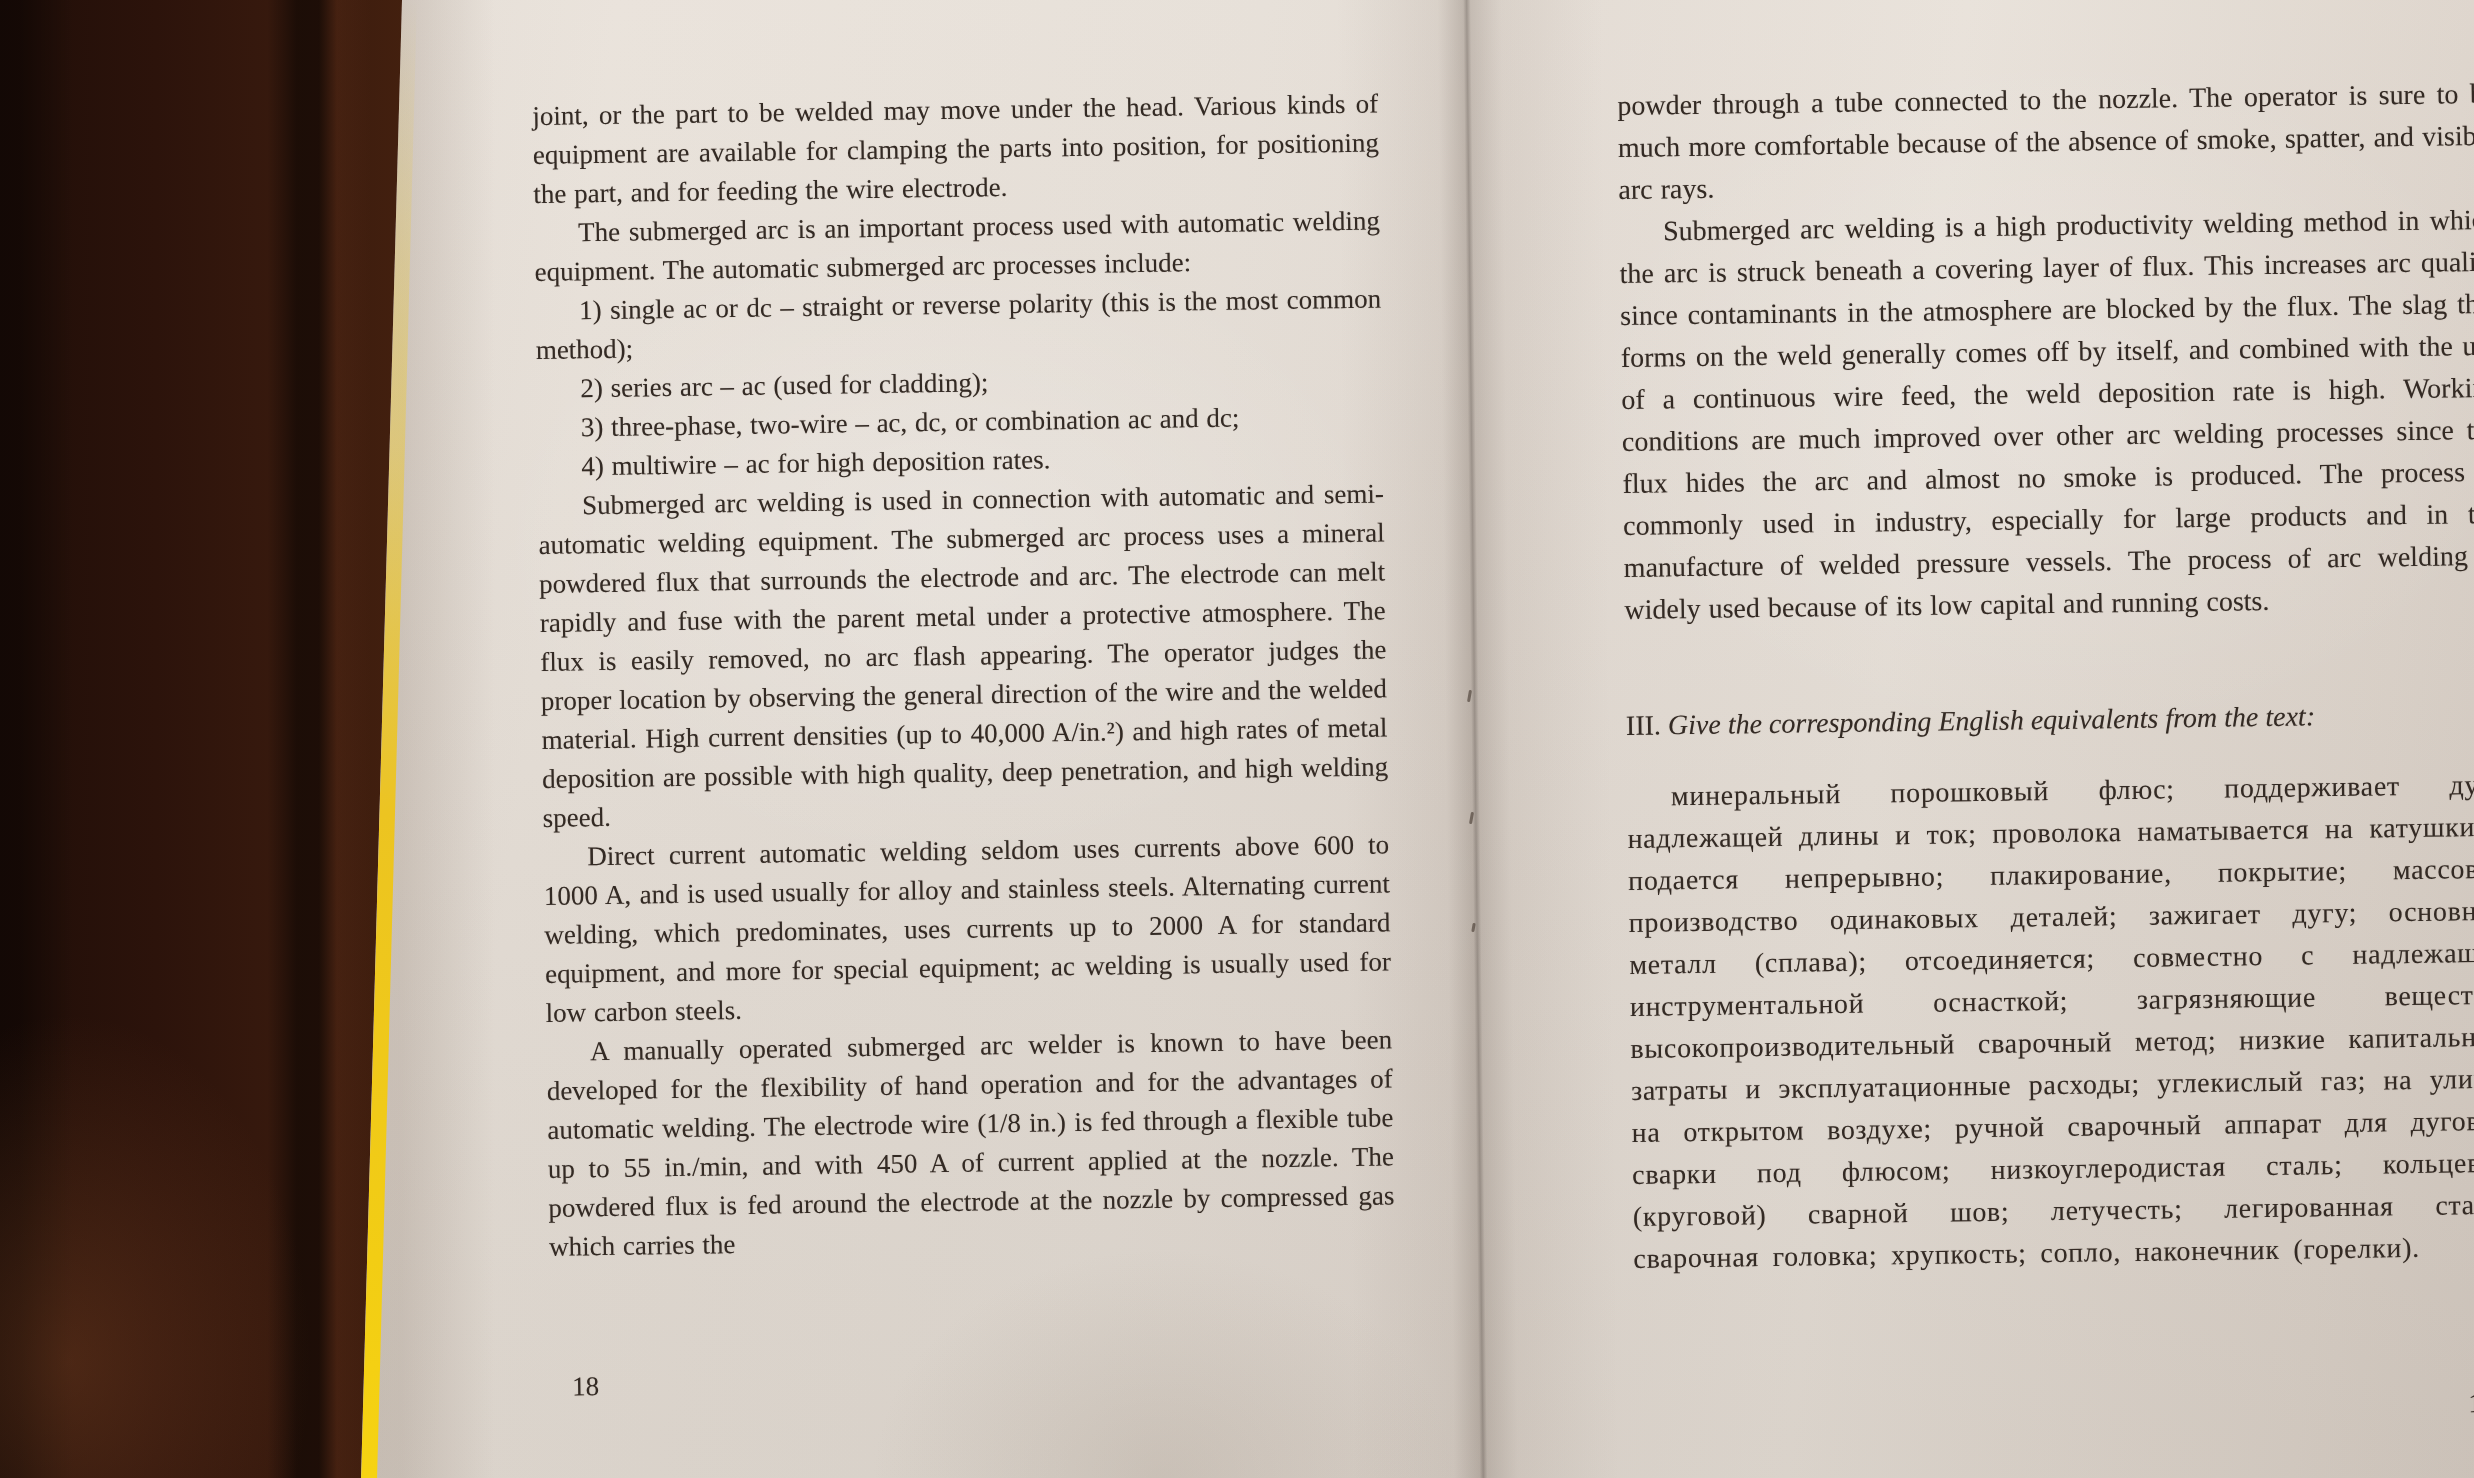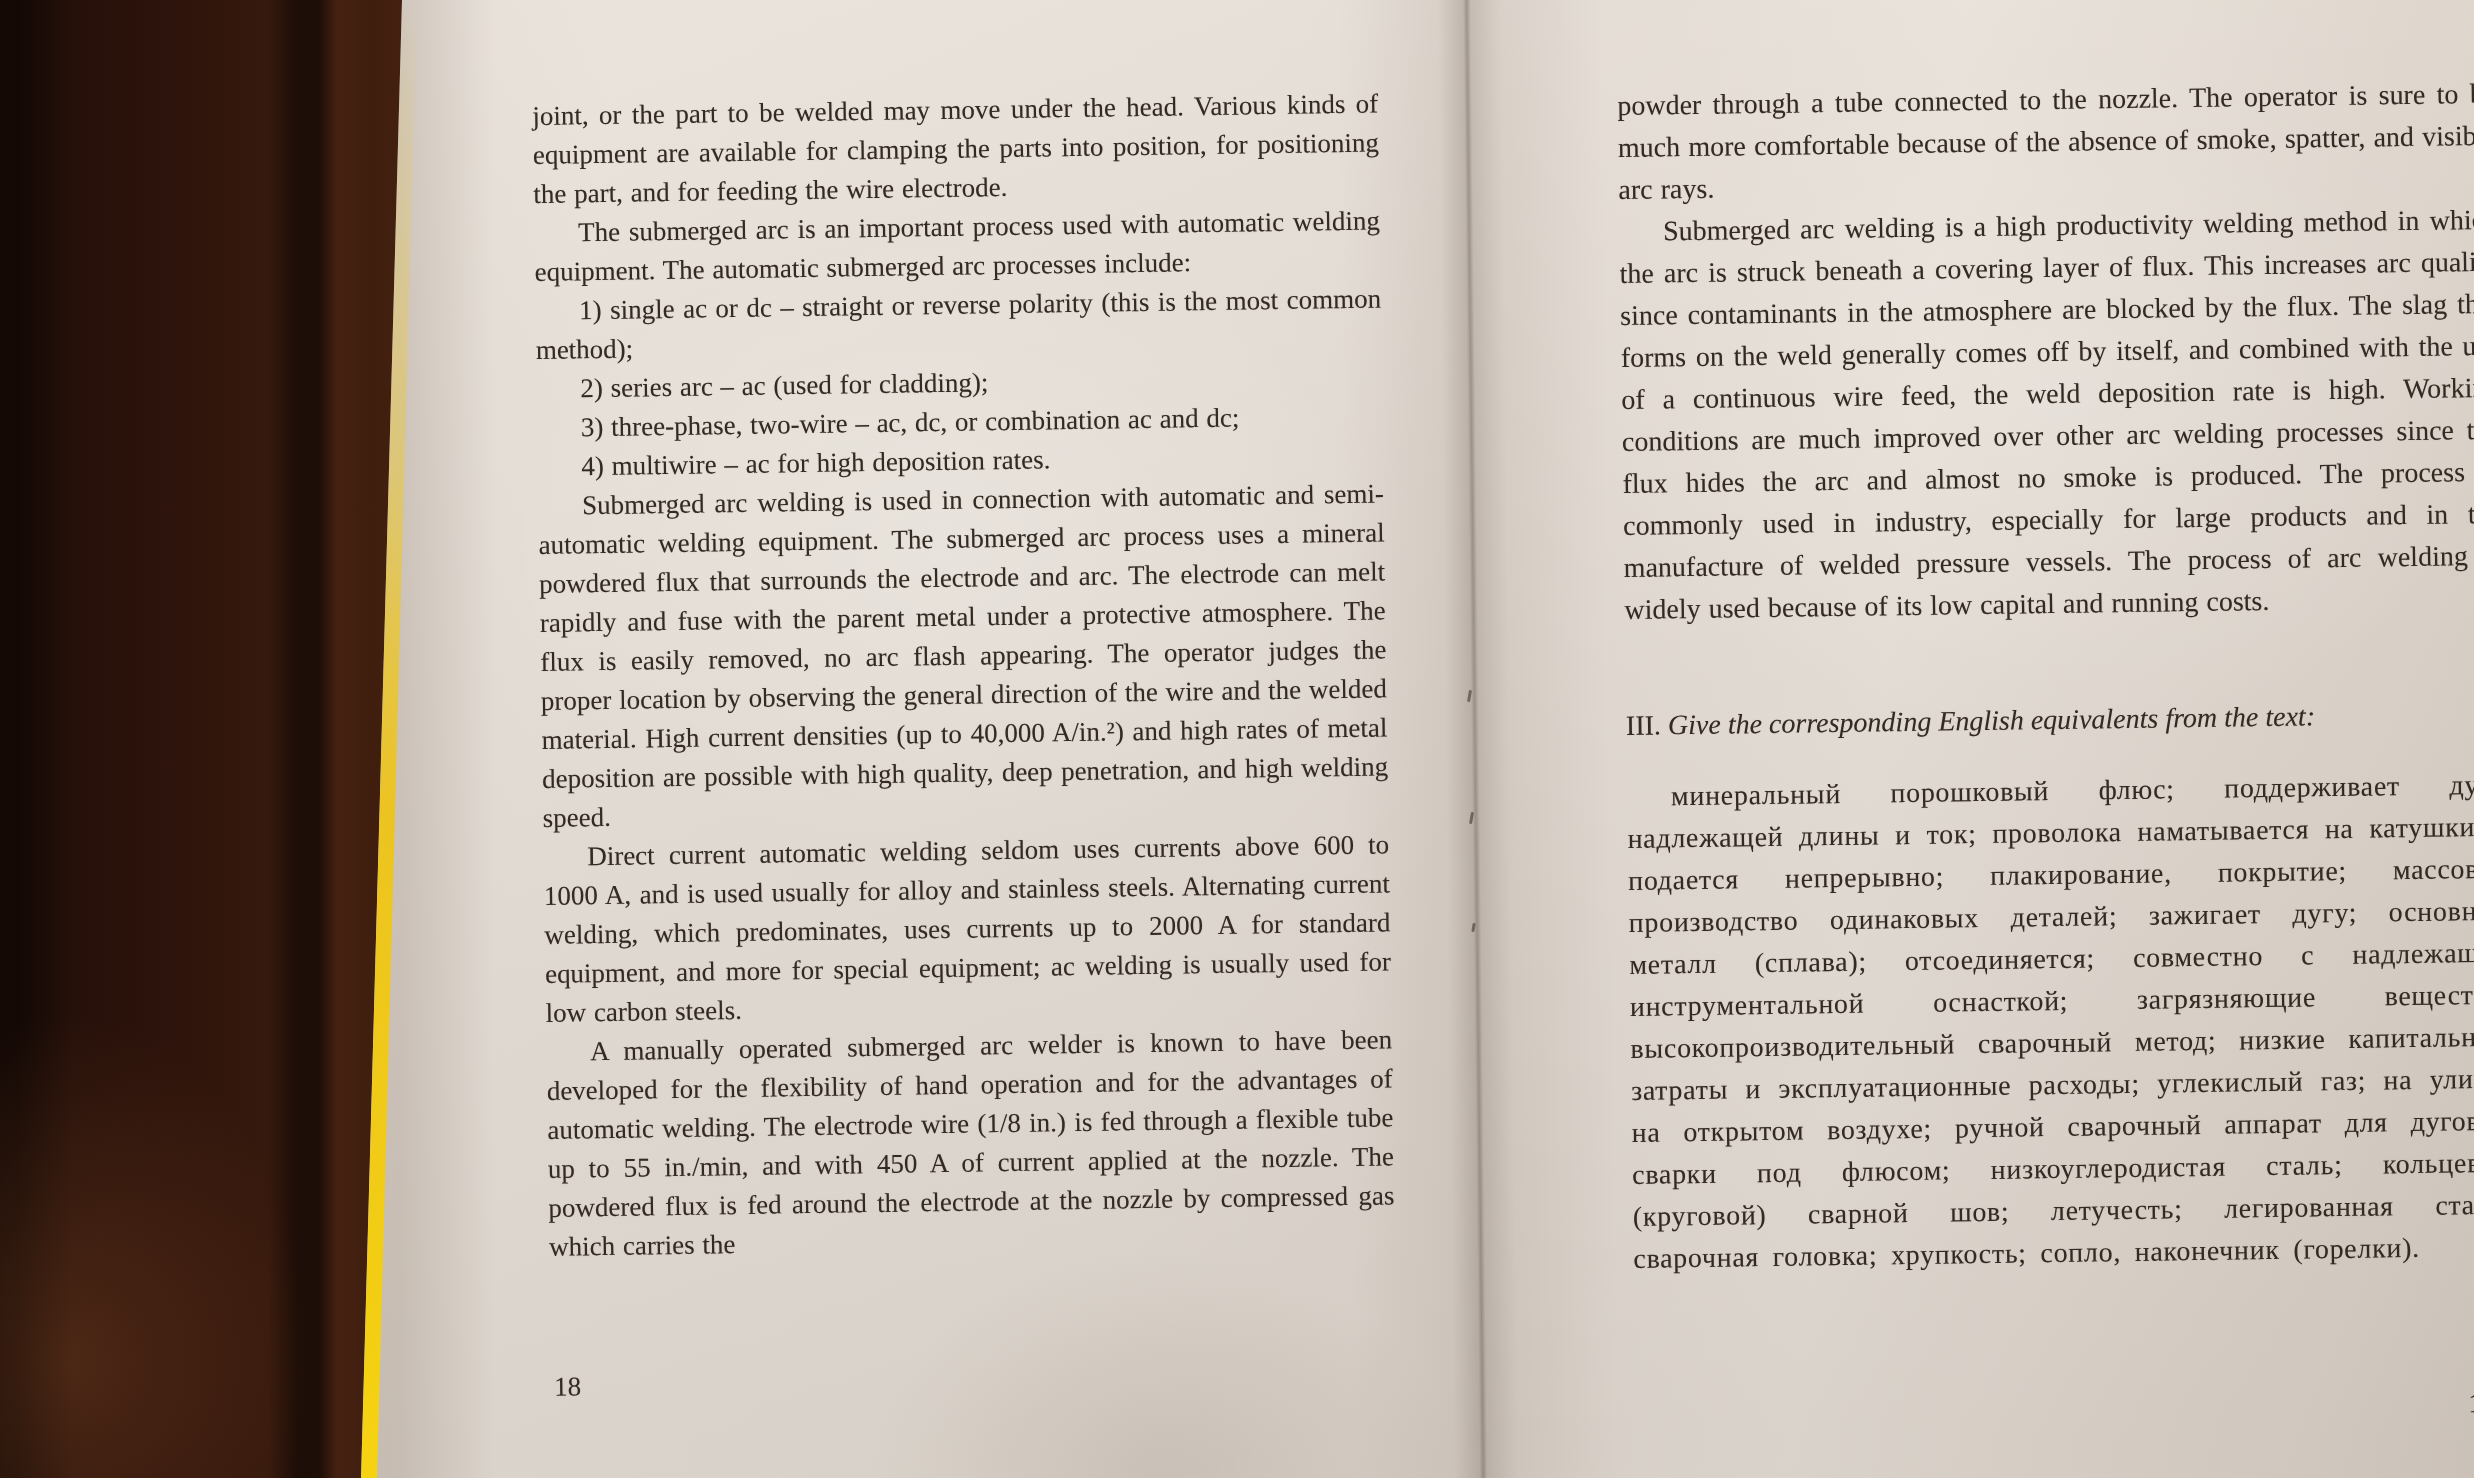--- a/index.html
+++ b/index.html
@@ -92,21 +92,21 @@
     font-size: 28px; line-height: 42px;
     text-shadow: 0 0 1px rgba(70,52,40,.30);
   }
   .exercise-heading .roman { font-style: normal; }
   .exercise-heading .ital  { font-style: italic; }
 
   .page-num {
     position: absolute; font-size: 27px; color: #332a24;
     text-shadow: 0 0 1px rgba(70,52,40,.30);
   }
-  .page-num.left-num  { left: 3px;    top: 1275px; }
+  .page-num.left-num  { left: 21px;    top: 1275px; }
   .page-num.right-num { left: 833px; top: 1315px; }
 </style>
 </head>
 <body>
 
 <div class="scene">
 
   <div class="wood-left"></div>
 
   <div class="book">

